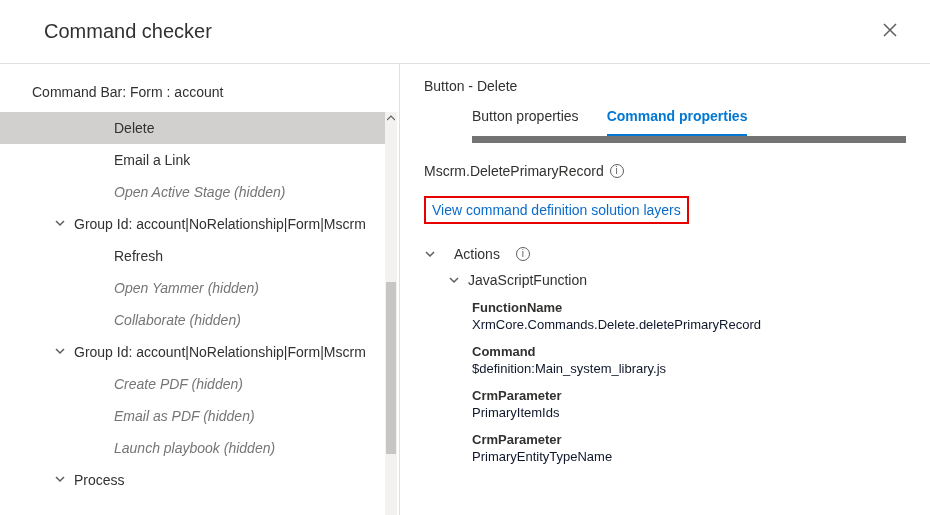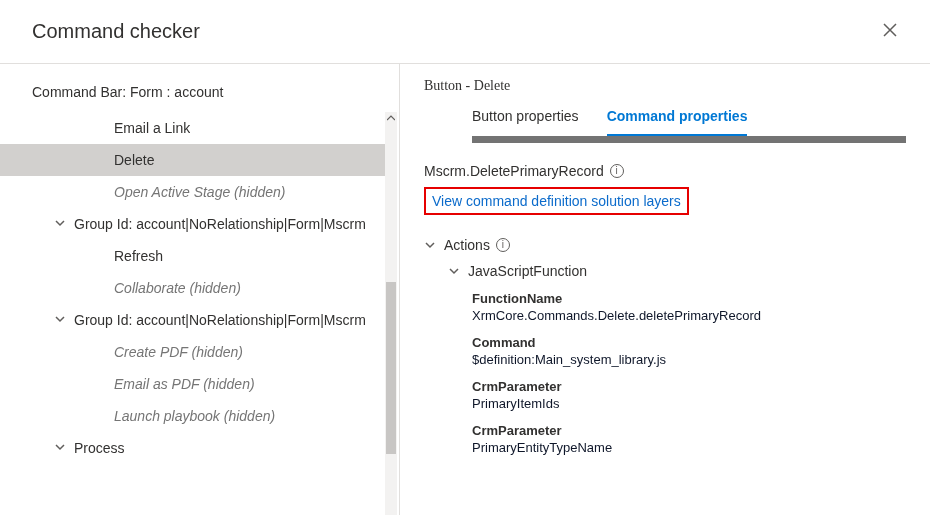--- a/index.html
+++ b/index.html
@@ -1,17 +1,17 @@
 <!DOCTYPE html>
 <html><head>
 <meta charset="utf-8">
 <style>
   * { box-sizing: border-box; margin: 0; padding: 0; }
   html, body { width: 930px; height: 515px; font-family: "Segoe UI", Arial, sans-serif; color: #323130; background: #fff; overflow: hidden; }
-  .header { display: flex; align-items: center; justify-content: space-between; padding: 18px 28px 18px 32px; border-bottom: 1px solid #e1dfdd; }
+  .header { display: flex; align-items: center; justify-content: space-between; padding: 18px 28px 18px 44px; border-bottom: 1px solid #e1dfdd; }
   .header h1 { font-size: 20px; font-weight: 400; color: #323130; }
   .close-x { font-size: 18px; color: #605e5c; cursor: pointer; padding: 4px; line-height: 1; }
   .body { display: flex; height: calc(515px - 62px); }
   .left { width: 400px; border-right: 1px solid #e1dfdd; display: flex; flex-direction: column; padding-top: 14px; }
   .left-title { font-size: 14px; color: #323130; padding: 6px 0 12px 32px; }
   .tree-wrap { position: relative; flex: 1; display: flex; }
   .tree { flex: 1; overflow: hidden; }
   .tree-item { display: flex; align-items: center; height: 32px; font-size: 14px; cursor: pointer; }
   .tree-item.lvl1 { padding-left: 114px; }
   .tree-item.group { padding-left: 54px; color: #323130; white-space: nowrap; overflow: hidden; }
@@ -21,31 +21,31 @@
   .chev { display: inline-block; width: 14px; margin-right: 6px; }
   .chev svg { width: 12px; height: 12px; }
   .scrollbar { width: 12px; background: #f3f2f1; position: relative; margin-right: 2px; }
   .sb-up, .sb-down { position: absolute; left: 0; width: 12px; height: 12px; display:flex; align-items:center; justify-content:center; }
   .sb-up { top: 0; }
   .sb-up svg, .sb-down svg { width: 8px; height: 8px; }
   .sb-track { position:absolute; top:12px; bottom:12px; left:0; width:12px; background:#f3f2f1; }
   .sb-thumb { position:absolute; left:1px; width:10px; top:158px; height:172px; background:#c8c6c4; }
 
   .right { flex: 1; padding: 14px 24px 0 24px; display: flex; flex-direction: column; overflow:hidden; }
-  .right-title { font-size: 14px; color: #323130; padding-bottom: 14px; font-family: Liberation Serif, serif; }
+  .right-title { font-size: 14px; color: #323130; padding-bottom: 14px; }
   .tabs { display:flex; gap: 28px; border-bottom: 7px solid #737373; margin-left: 48px; }
   .tab { font-size: 14px; color: #323130; padding: 0 0 10px 0; cursor:pointer; border-bottom: 2px solid transparent; }
   .tab.active { color: #0078d4; border-bottom-color: #0078d4; font-weight: 600; }
   .panel { padding-top: 20px; flex:1; overflow:hidden; }
   .cmd-name-row { display:flex; align-items:center; gap:6px; font-size:14px; color:#323130; margin-bottom:6px; }
   .info-icon { display:inline-flex; width:14px; height:14px; border:1px solid #605e5c; border-radius:50%; align-items:center; justify-content:center; font-size:10px; color:#605e5c; line-height:1; }
-  .link-row { display:inline-block; margin-top:2px; }
+  .link-row { display:inline-block; margin-top:11px; }
   .link-highlight { border: 2px solid #e60000; padding: 3px 6px; display:inline-block; }
   .link-highlight a { color:#0b6bcb; text-decoration:none; font-size:14px; cursor:pointer; }
-  .section-row { display:flex; align-items:center; gap:6px; font-size:14px; color:#323130; margin-top:22px; }
+  .section-row { display:flex; align-items:center; gap:16px; font-size:14px; color:#323130; margin-top:22px; }
   .section-chev { width:14px; display:inline-flex; }
   .section-chev svg { width:12px; height:12px; }
   .sub-row { padding-left: 24px; margin-top:10px; font-size:14px; display:flex; align-items:center; gap:6px; }
   .field-block { padding-left: 48px; margin-top:12px; }
   .field-label { font-size:13px; font-weight:600; color:#323130; }
   .field-value { font-size:13px; color:#0f172a; margin-top:2px; word-break:break-all; }
 </style>
 </head>
 <body>
 
@@ -57,37 +57,40 @@
       </svg>
   </div>
 </div>
 
 <div class="body">
 
   <div class="left">
     <div class="left-title">Command Bar: Form : account</div>
     <div class="tree-wrap">
       <div class="tree" id="tree">
+          <div class="tree-item lvl1 selected">
+            <span class="lbl">Delete</span>
+          </div>
           <div class="tree-item lvl1">
             <span class="lbl">Email a Link</span>
-          </div>
-          <div class="tree-item lvl1 selected">
-            <span class="lbl">Delete</span>
           </div>
           <div class="tree-item lvl1 hidden-item">
             <span class="lbl">Open Active Stage (hidden)</span>
           </div>
           <div class="tree-item group">
             <span class="chev"><svg viewBox="0 0 12 12">
                 <path d="M2 4 L6 8 L10 4" stroke="#605e5c" stroke-width="1.5" fill="none"></path>
               </svg></span>
             <span class="lbl">Group Id: account|NoRelationship|Form|Mscrm</span>
           </div>
           <div class="tree-item lvl1">
             <span class="lbl">Refresh</span>
+          </div>
+          <div class="tree-item lvl1 hidden-item">
+            <span class="lbl">Open Yammer (hidden)</span>
           </div>
           <div class="tree-item lvl1 hidden-item">
             <span class="lbl">Collaborate (hidden)</span>
           </div>
           <div class="tree-item group">
             <span class="chev"><svg viewBox="0 0 12 12">
                 <path d="M2 4 L6 8 L10 4" stroke="#605e5c" stroke-width="1.5" fill="none"></path>
               </svg></span>
             <span class="lbl">Group Id: account|NoRelationship|Form|Mscrm</span>
           </div>

